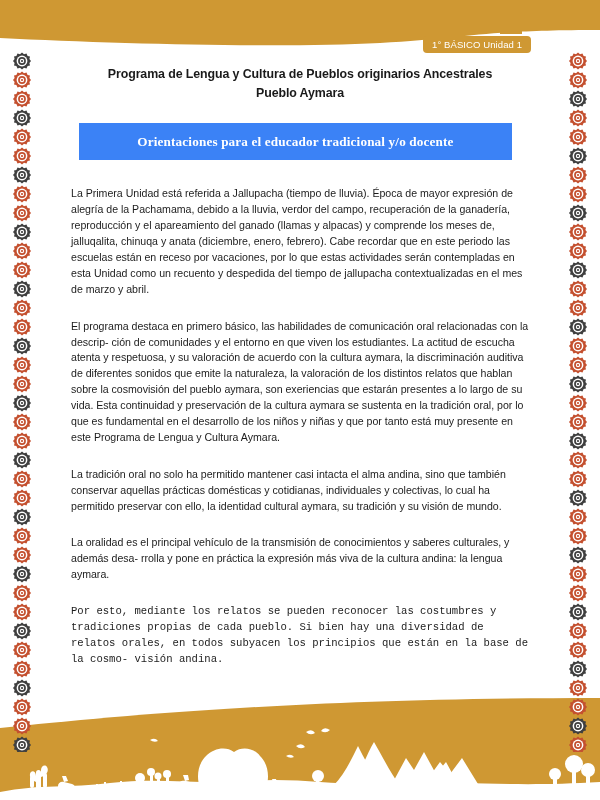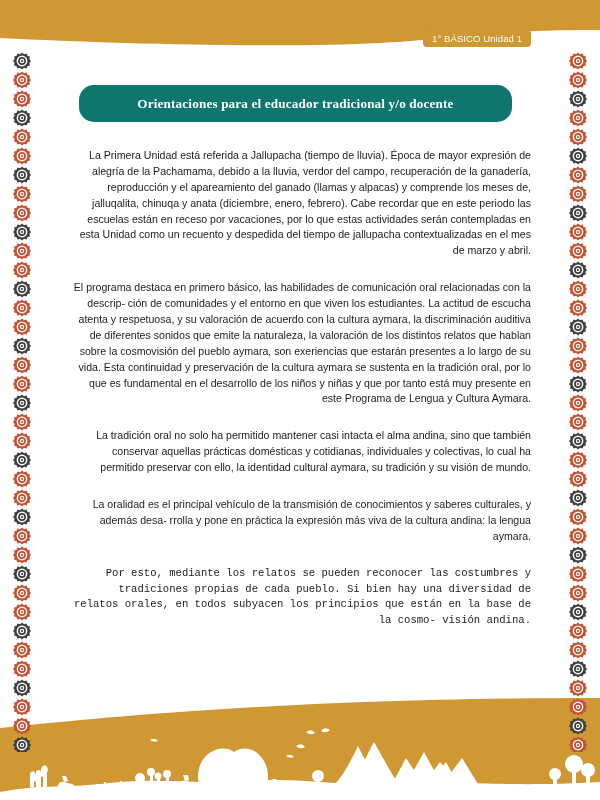--- a/index.html
+++ b/index.html
@@ -26,21 +26,21 @@
     top: 0; left: 0;
     width: 600px;
     height: 48px;
     z-index: 2;
   }
   .top-band svg { display: block; width: 600px; height: 48px; }
 
   
   .unit-tab {
     position: absolute;
-    top: 30px;
+    top: 36px;
     left: 423px;
     height: 17px;
     padding: 0 9px;
     background: #cf9833;
     border-radius: 4px;
     color: #ffffff;
     font-size: 9.5px;
     line-height: 17px;
     white-space: nowrap;
     letter-spacing: .1px;
@@ -96,44 +96,43 @@
     color: #1a1a1a;
     line-height: 1.55;
     padding: 13px 28px 0 28px;
     letter-spacing: -.1px;
   }
 
   .section-banner {
     margin: 20px 11px 0 39px;
     width: 433px;
     height: 37px;
-    background: #0f766e;
+    background: #3b82f6;
     display: flex;
     align-items: center;
     justify-content: center;
-    border-radius: 15px;
   }
   .section-banner-text {
     color: #ffffff;
     font-family: "Liberation Serif", serif;
     font-weight: bold;
     font-size: 13.2px;
     letter-spacing: .15px;
   }
 
   .body-copy {
     margin: 26px 30px 0 31px;
     width: 460px;
   }
 
   .body-copy p {
     font-size: 10.6px;
     line-height: 1.50;
     color: #1c1c1c;
-    text-align: right;
+    text-align: left;
     margin-bottom: 21px;
     letter-spacing: -.01px;
   }
   .body-copy p:last-child { margin-bottom: 0; font-family: Liberation Mono, monospace; }
 
   
   .footer-scene {
     position: absolute;
     left: 0;
     bottom: 0;
@@ -825,20 +824,22 @@
           <circle cx="9" cy="9" r="3.9" fill="#c4502f"></circle>
           <circle cx="9" cy="9" r="2.2" fill="#ffffff"></circle>
           <circle cx="9" cy="9" r="1.1" fill="#c4502f"></circle>
         </svg>
       </div>
     </div>
 
   <div class="content">
 
     <div class="doc-title">
+      <div>Programa de Lengua y Cultura de Pueblos originarios Ancestrales</div>
+      <div>Pueblo Aymara</div>
     </div>
 
     <div class="section-banner">
       <span class="section-banner-text">Orientaciones para el educador tradicional y/o docente</span>
     </div>
 
     <div class="body-copy">
         <p>La Primera Unidad está referida a Jallupacha (tiempo de lluvia). Época de mayor expresión de alegría de la Pachamama, debido a la lluvia, verdor del campo, recuperación de la ganadería, reproducción y el apareamiento del ganado (llamas y alpacas) y comprende los meses de, jalluqalita, chinuqa y anata (diciembre, enero, febrero). Cabe recordar que en este periodo las escuelas están en receso por vacaciones, por lo que estas actividades serán contempladas en esta Unidad como un recuento y despedida del tiempo de jallupacha contextualizadas en el mes de marzo y abril.</p>
         <p>El programa destaca en primero básico, las habilidades de comunicación oral relacionadas con la descrip- ción de comunidades y el entorno en que viven los estudiantes. La actitud de escucha atenta y respetuosa, y su valoración de acuerdo con la cultura aymara, la discriminación auditiva de diferentes sonidos que emite la naturaleza, la valoración de los distintos relatos que hablan sobre la cosmovisión del pueblo aymara, son exeriencias que estarán presentes a lo largo de su vida. Esta continuidad y preservación de la cultura aymara se sustenta en la tradición oral, por lo que es fundamental en el desarrollo de los niños y niñas y que por tanto está muy presente en este Programa de Lengua y Cultura Aymara.</p>
         <p>La tradición oral no solo ha permitido mantener casi intacta el alma andina, sino que también conservar aquellas prácticas domésticas y cotidianas, individuales y colectivas, lo cual ha permitido preservar con ello, la identidad cultural aymara, su tradición y su visión de mundo.</p>

